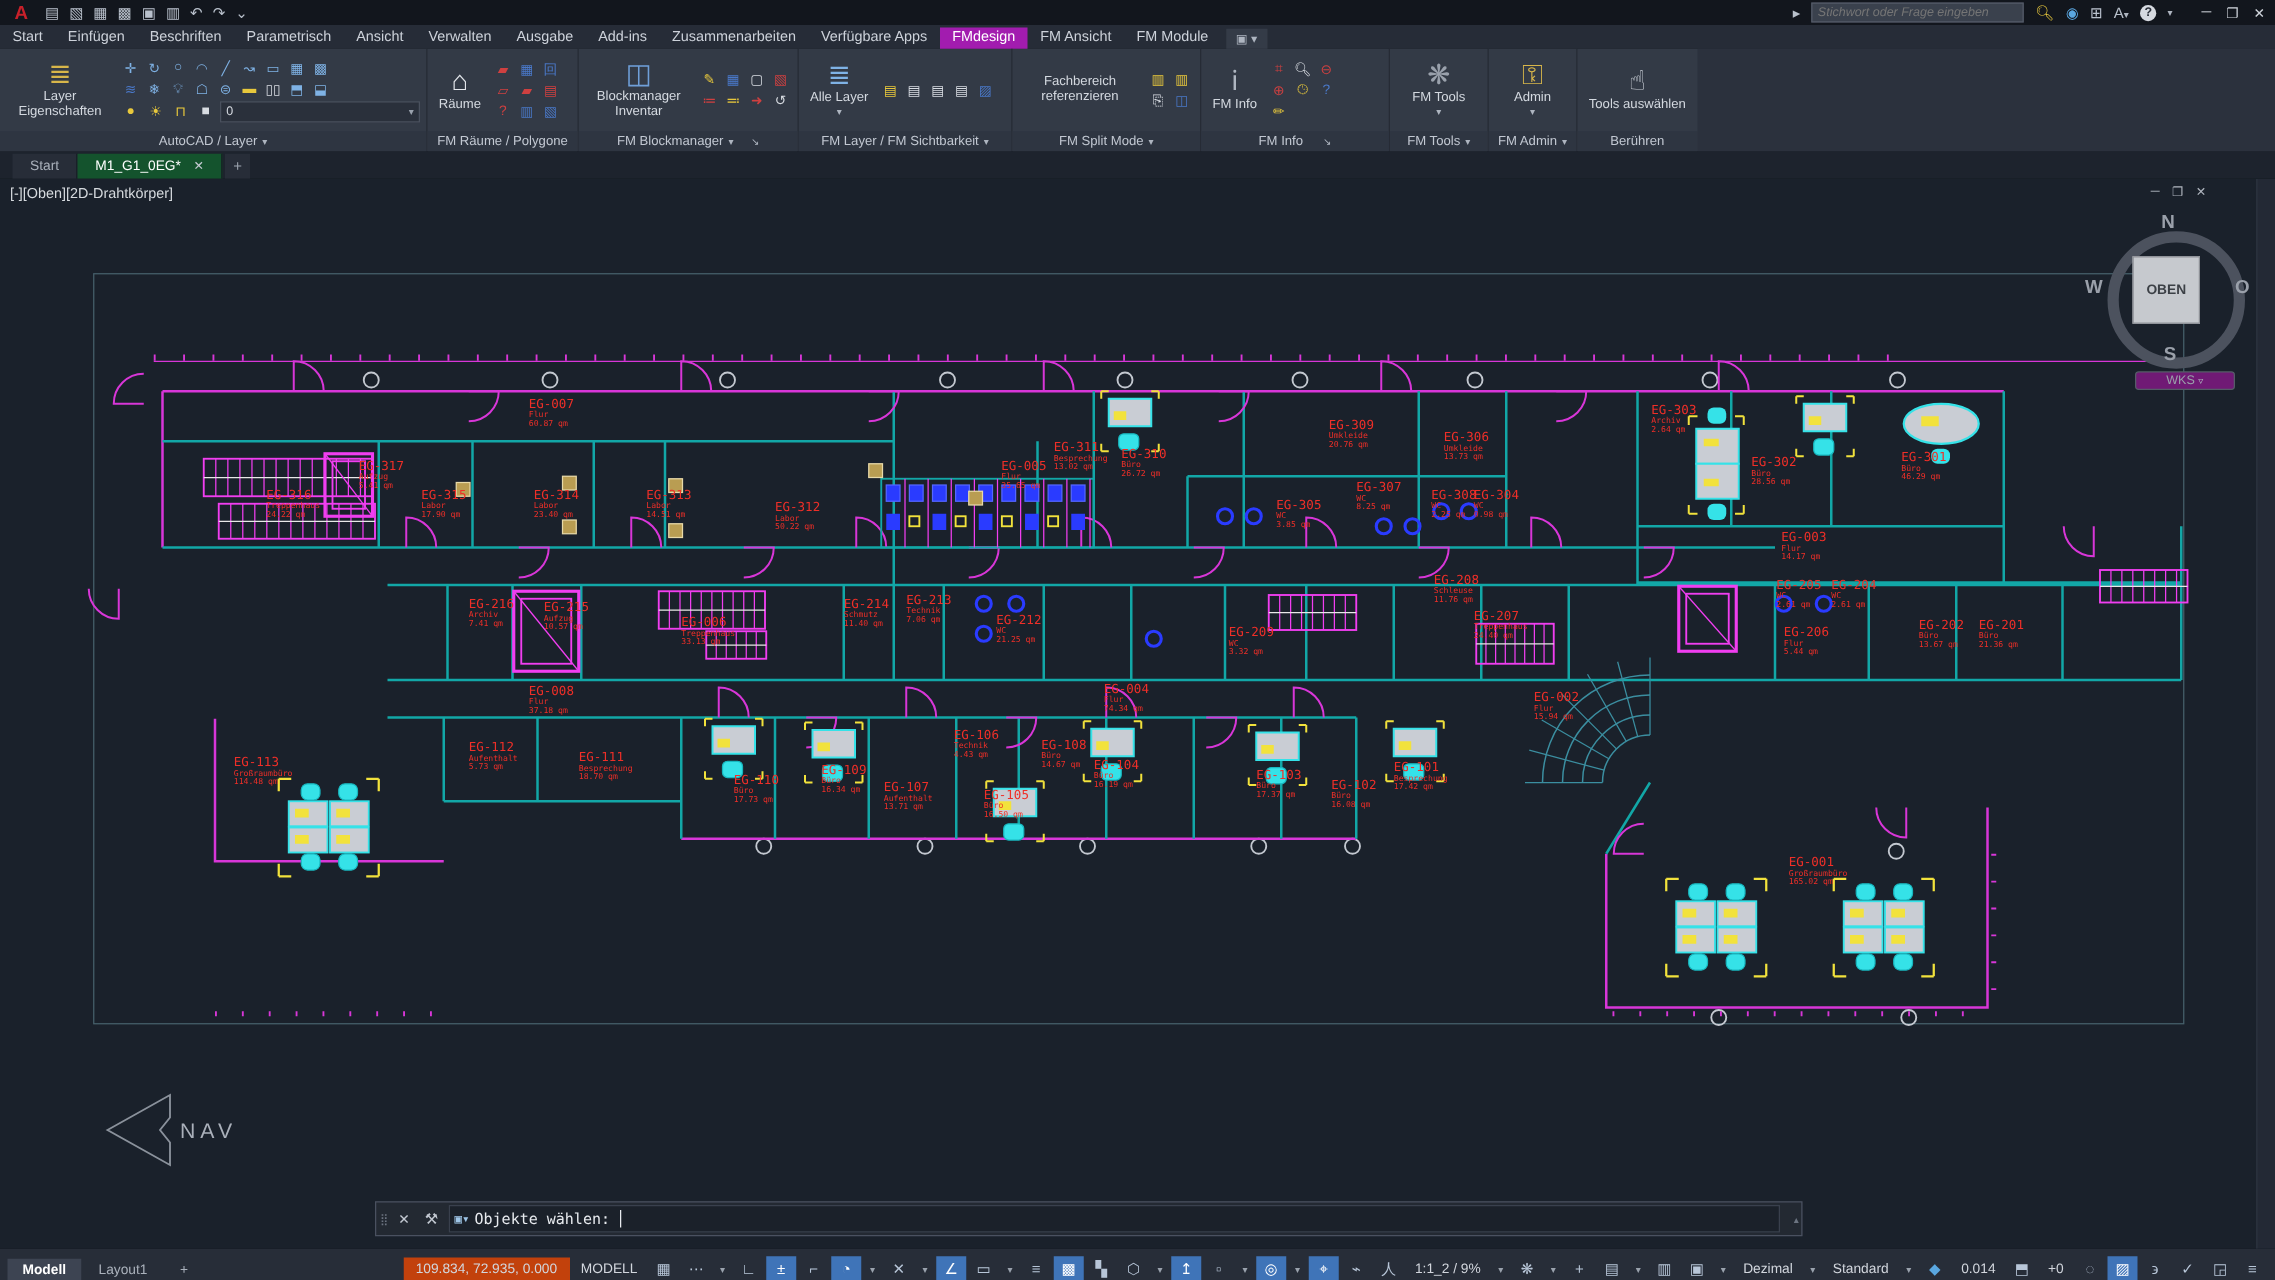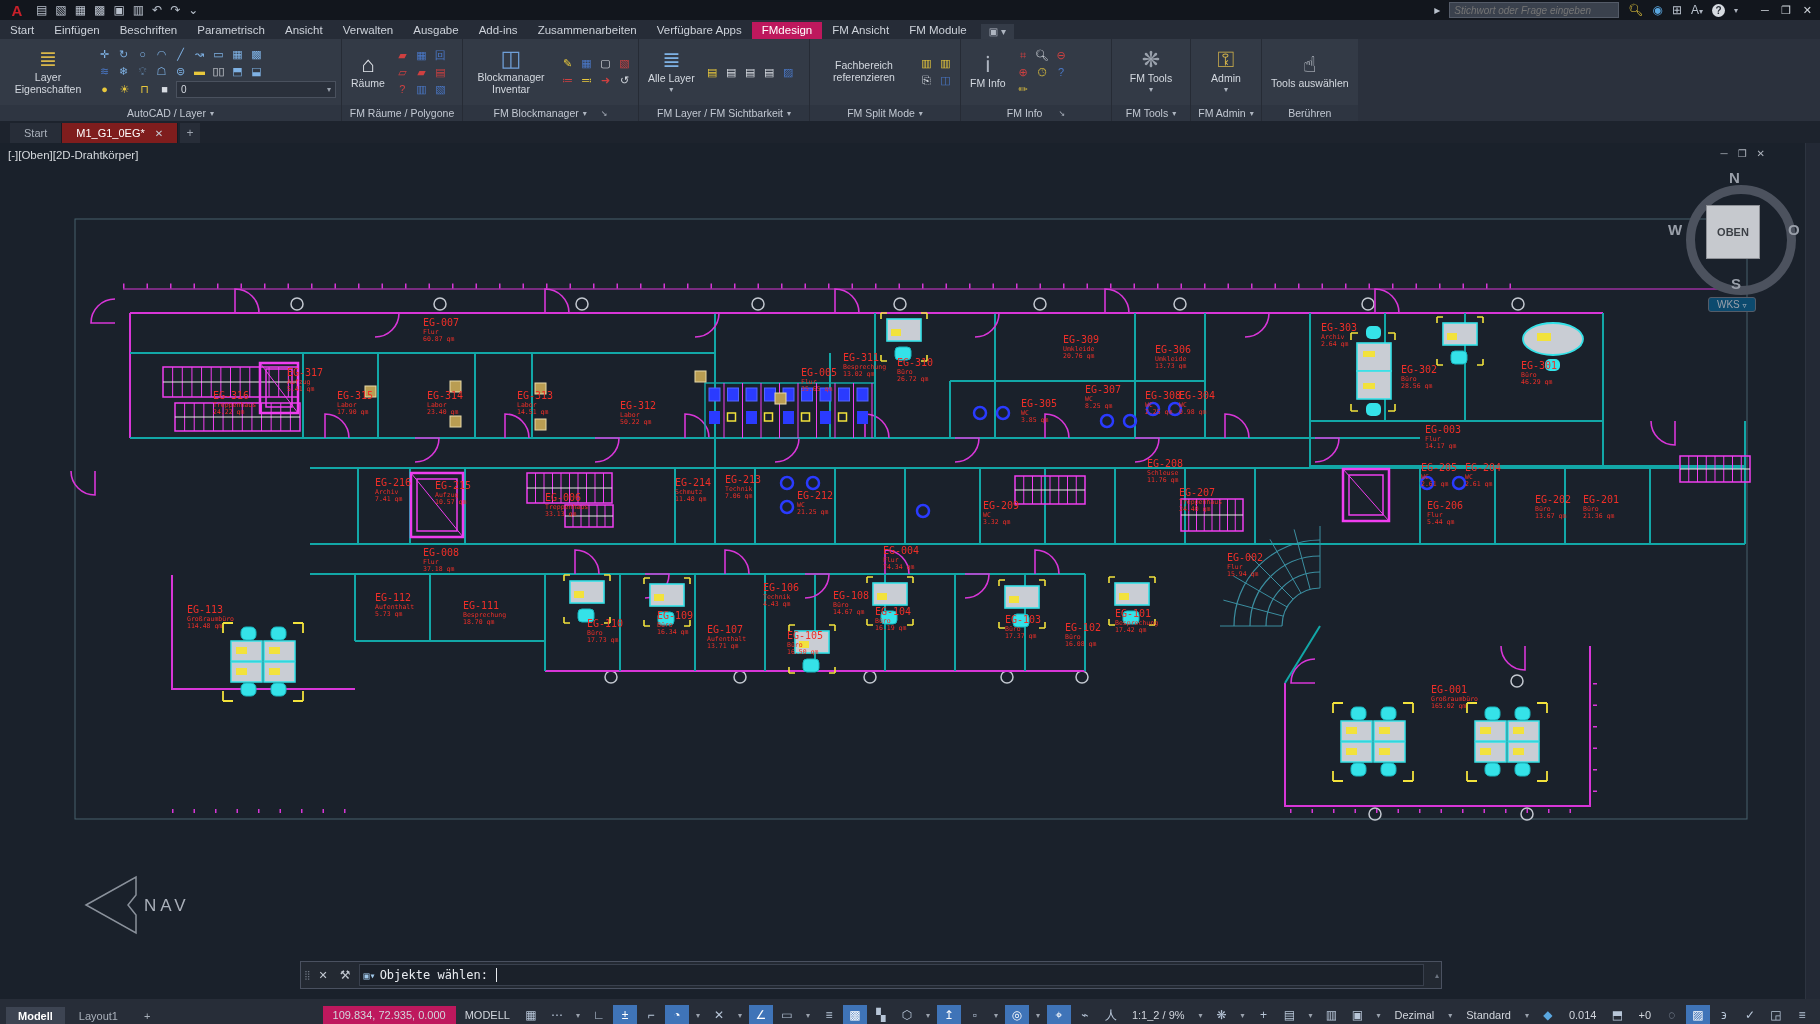--- a/index.html
+++ b/index.html
@@ -11,73 +11,73 @@
   .title-center{position:absolute;left:0;right:0;text-align:center;pointer-events:none;color:#9aa1ac;}
   .title-center b{color:#e8ebef;font-weight:normal;margin-left:10px;}
   .title-right{margin-left:auto;display:flex;align-items:center;gap:9px;padding-right:8px;}
   .searchbox{background:#3a414d;border:1px solid #545b68;color:#9aa1ab;font-style:italic;font-size:10px;
     width:160px;height:14px;padding:0 4px;}
   .round-help{width:13px;height:13px;border-radius:50%;background:#d6dae0;color:#2a2f38;font-size:10px;
     display:inline-flex;align-items:center;justify-content:center;font-weight:bold;}
   .win-ctl{display:flex;gap:12px;margin-left:14px;color:#cfd4db;font-size:11px;}
   .menubar{height:19px;background:#262c37;display:flex;align-items:flex-end;color:#cdd2da;font-size:11.5px;}
   .mtab{padding:2px 10px 3px;cursor:default;}
-  .mtab.active{background:#be185d;color:#fff;}
+  .mtab.active{background:#a21caf;color:#fff;}
   .mtab-toggle{margin-left:4px;padding:2px 8px;color:#aeb5c0;font-size:10px;background:#343b47;}
   .ribbon{height:82px;background:#333a46;display:flex;align-items:stretch;}
   .panel{display:flex;flex-direction:column;border-right:1px solid #262b35;min-width:60px;}
   .panel-body{flex:1;display:flex;align-items:center;padding:3px 5px;gap:5px;}
   .panel-label{height:16px;font-size:10.5px;color:#c2c8d2;text-align:center;background:#2e3541;
     display:flex;align-items:center;justify-content:center;gap:4px;padding:0 6px;white-space:nowrap;}
   .bigbtn{display:flex;flex-direction:column;align-items:center;justify-content:center;color:#d4d9e0;
     font-size:10.5px;text-align:center;line-height:1.1;padding:1px 4px;max-width:78px;gap:2px;}
   .bigicon{font-size:22px;line-height:22px;}
   .icongrid{display:grid;grid-auto-flow:row;gap:2px;}
   .ticon{width:17px;height:15px;display:flex;align-items:center;justify-content:center;font-size:11px;color:#7fb2e5;}
   .ticon.y{color:#e8c83c;} .ticon.r{color:#cf4040;} .ticon.w{color:#d8dce2;} .ticon.b{color:#4a78c8;}
   .layer-row{display:flex;align-items:center;gap:3px;}
   .layer-dd{width:150px;height:15px;background:#2a303b;border:1px solid #4a515e;color:#d5d9e0;font-size:10px;
     display:flex;align-items:center;padding:0 4px;}
   .layer-dd .caret{margin-left:auto;color:#9aa2ad;}
   .caret{font-size:8px;color:#aeb5c0;}
   .filetabs{height:22px;background:#1d232d;display:flex;align-items:flex-end;padding-left:10px;}
   .ftab{height:20px;display:flex;align-items:center;padding:0 14px;font-size:11px;color:#aab1bb;background:#272d38;
     border-right:1px solid #161b23;gap:10px;}
-  .ftab.active{background:#7f1d1d;color:#fff;}
+  .ftab.active{background:#14532d;color:#fff;}
   .ftab .close{font-size:10px;color:#c6cbd3;}
   .ftab-plus{width:20px;height:20px;display:flex;align-items:center;justify-content:center;color:#9ba2ad;
     background:#272d38;margin-left:2px;font-size:12px;}
   .canvas{position:relative;height:856px;background:#1a212b;overflow:hidden;}
   .vp-label{position:absolute;left:8px;top:6px;color:#d6dade;font-size:11.5px;z-index:5;}
   .vp-ctl{position:absolute;right:55px;top:5px;color:#aeb4bd;font-size:10px;display:flex;gap:10px;z-index:5;}
   .scroll-right{position:absolute;right:0;top:0;bottom:0;width:14px;background:#232935;border-left:1px solid #2d3440;}
   .viewcube{position:absolute;right:24px;top:28px;width:120px;height:150px;z-index:6;color:#9aa0aa;}
   .vc-ring{position:absolute;left:10px;top:14px;width:92px;height:92px;border-radius:50%;border:9px solid #4c525e;}
   .vc-n{position:absolute;left:53px;top:-2px;font-weight:bold;font-size:15px;}
   .vc-s{position:absolute;left:55px;top:104px;font-weight:bold;font-size:15px;}
   .vc-w{position:absolute;left:-8px;top:50px;font-weight:bold;font-size:15px;}
   .vc-o{position:absolute;left:112px;top:50px;font-weight:bold;font-size:15px;}
   .vc-face{position:absolute;left:30px;top:34px;width:52px;height:52px;background:#c6c9ce;border:1px solid #8d9096;
     color:#3c4046;font-size:11px;font-weight:bold;display:flex;align-items:center;justify-content:center;}
-  .wks{position:absolute;left:32px;top:126px;background:#0c4a6e;border:1px solid #555c68;color:#9aa0ab;
-    font-size:10px;padding:1px 8px;border-radius:3px;}
+  .wks{position:absolute;left:32px;top:126px;background:#701a75;border:1px solid #555c68;color:#9aa0ab;
+    font-size:10px;padding:1px 24px;border-radius:3px;}
   .cmdline{position:absolute;left:300px;bottom:10px;width:1140px;height:26px;background:#232932;
     border:1px solid #4a5160;display:flex;align-items:center;z-index:8;}
   .cmd-grip{color:#6c7481;font-size:9px;letter-spacing:-1px;padding:0 3px;}
   .cmd-x{color:#c3c9d2;font-size:11px;padding:0 6px;}
   .cmd-wrench{color:#c3c9d2;font-size:12px;padding:0 6px;}
   .cmd-field{flex:1;height:20px;margin:0 8px 0 2px;background:#1b212a;border:1px solid #39404d;
     display:flex;align-items:center;color:#e8ebef;font-family:"DejaVu Sans Mono",monospace;font-size:12px;gap:4px;padding:0 4px;}
   .cmd-chip{color:#9fc6e8;font-size:10px;}
   .cursor{display:inline-block;width:1px;height:14px;background:#e8ebef;margin-left:4px;}
   .statusbar{height:26px;background:#272d38;display:flex;align-items:flex-end;color:#c6cbd4;font-size:11px;padding:0 6px;gap:2px;}
   .stab{padding:3px 12px;color:#aab1bb;}
   .stab.active{background:#3d4452;color:#fff;font-weight:bold;}
   .sb-right{margin-left:auto;display:flex;align-items:center;gap:2px;}
-  .coords{background:#be185d;padding:3px 10px;color:#d2d6dd;}
+  .coords{background:#c2410c;padding:3px 10px;color:#d2d6dd;}
   .sbtn{padding:3px 7px;color:#d2d6dd;}
   .sicon{min-width:20px;height:20px;display:inline-flex;align-items:center;justify-content:center;
     color:#b8c6d8;font-size:12px;padding:0 2px;}
   .sicon.hl{background:#3f74b8;color:#fff;}
   .sicon.car{min-width:10px;font-size:8px;color:#9aa2ad;}
   .nav-wheel{position:absolute;left:78px;bottom:50px;color:#959ca6;z-index:4;}
   text.rlbl{fill:#ef2f28;font-family:"DejaVu Sans Mono",monospace;}
 </style>
 </head>
 <body>

